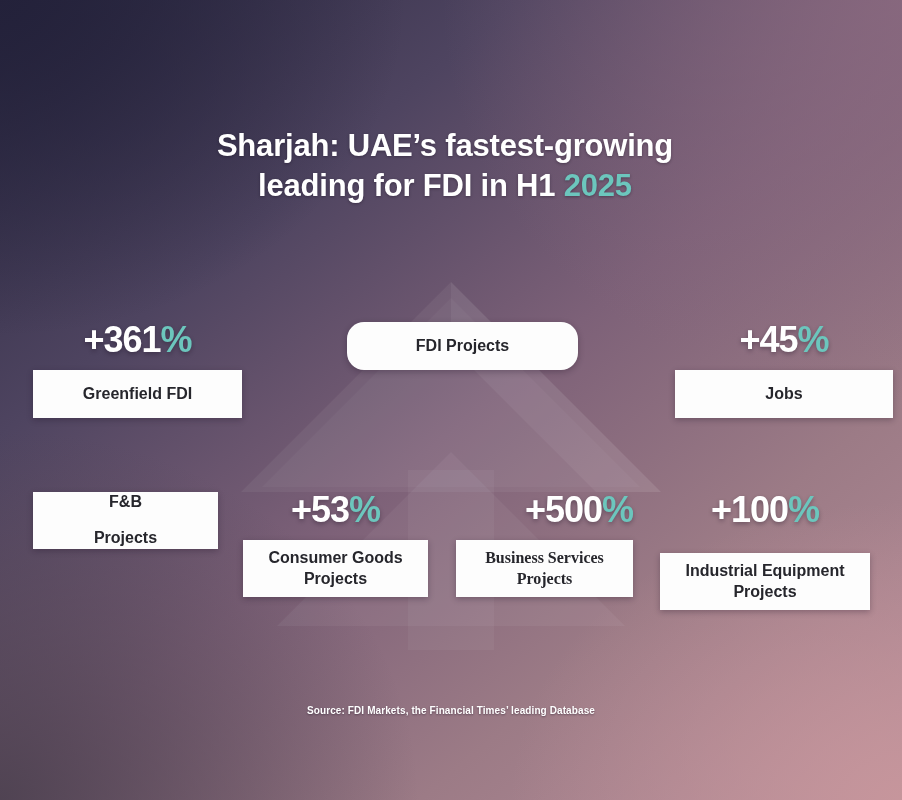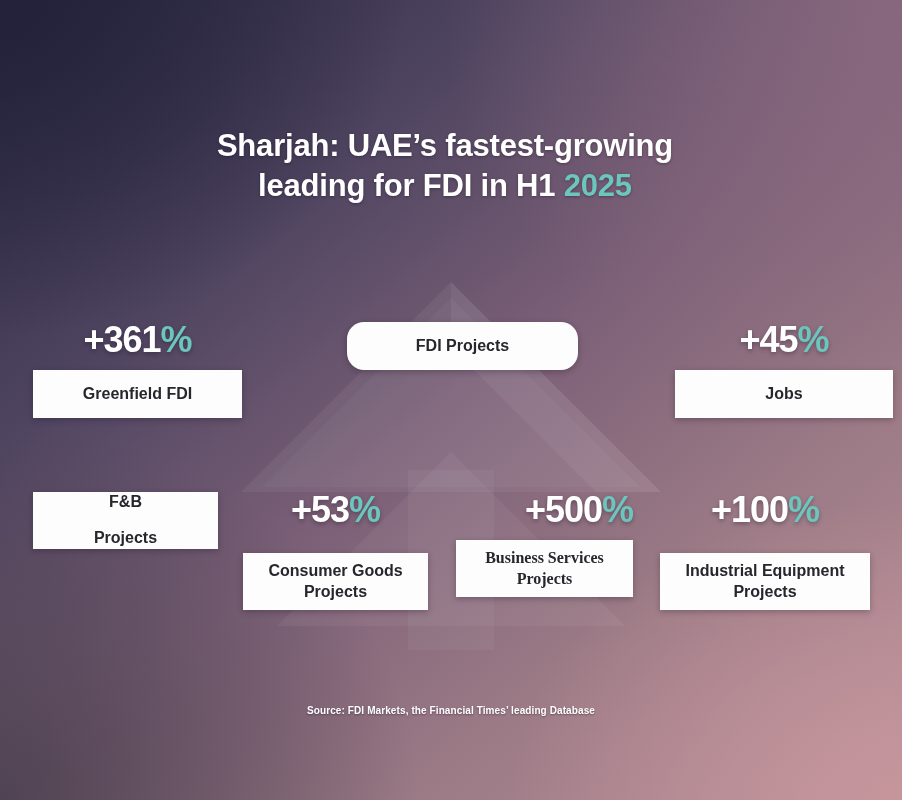--- a/index.html
+++ b/index.html
@@ -173,21 +173,21 @@
 
   <div class="row" id="row-2">
 
     <div class="stat" style="margin-left:33px; margin-right:0px;">
       <div class="stat-box" style="width:185px;justify-content:space-between;">
         <div class="stat-label">F&amp;B</div>
         <div class="stat-label sub">Projects</div>
       </div>
     </div>
 
-    <div class="stat" style="margin-left:25px; margin-right:0px;justify-content:space-between;">
+    <div class="stat" style="margin-left:25px; margin-right:0px;">
       <div class="stat-value"><span>+53</span><span class="pct">%</span></div>
       <div class="stat-box" style="width:185px;">
         <div class="stat-label">Consumer Goods</div>
         <div class="stat-label sub">Projects</div>
       </div>
     </div>
 
     <div class="stat" style="margin-left:28px; margin-right:0px;align-items:flex-end;">
       <div class="stat-value"><span>+500</span><span class="pct">%</span></div>
       <div class="stat-box" style="width:177px;font-family:Liberation Serif, serif;">

